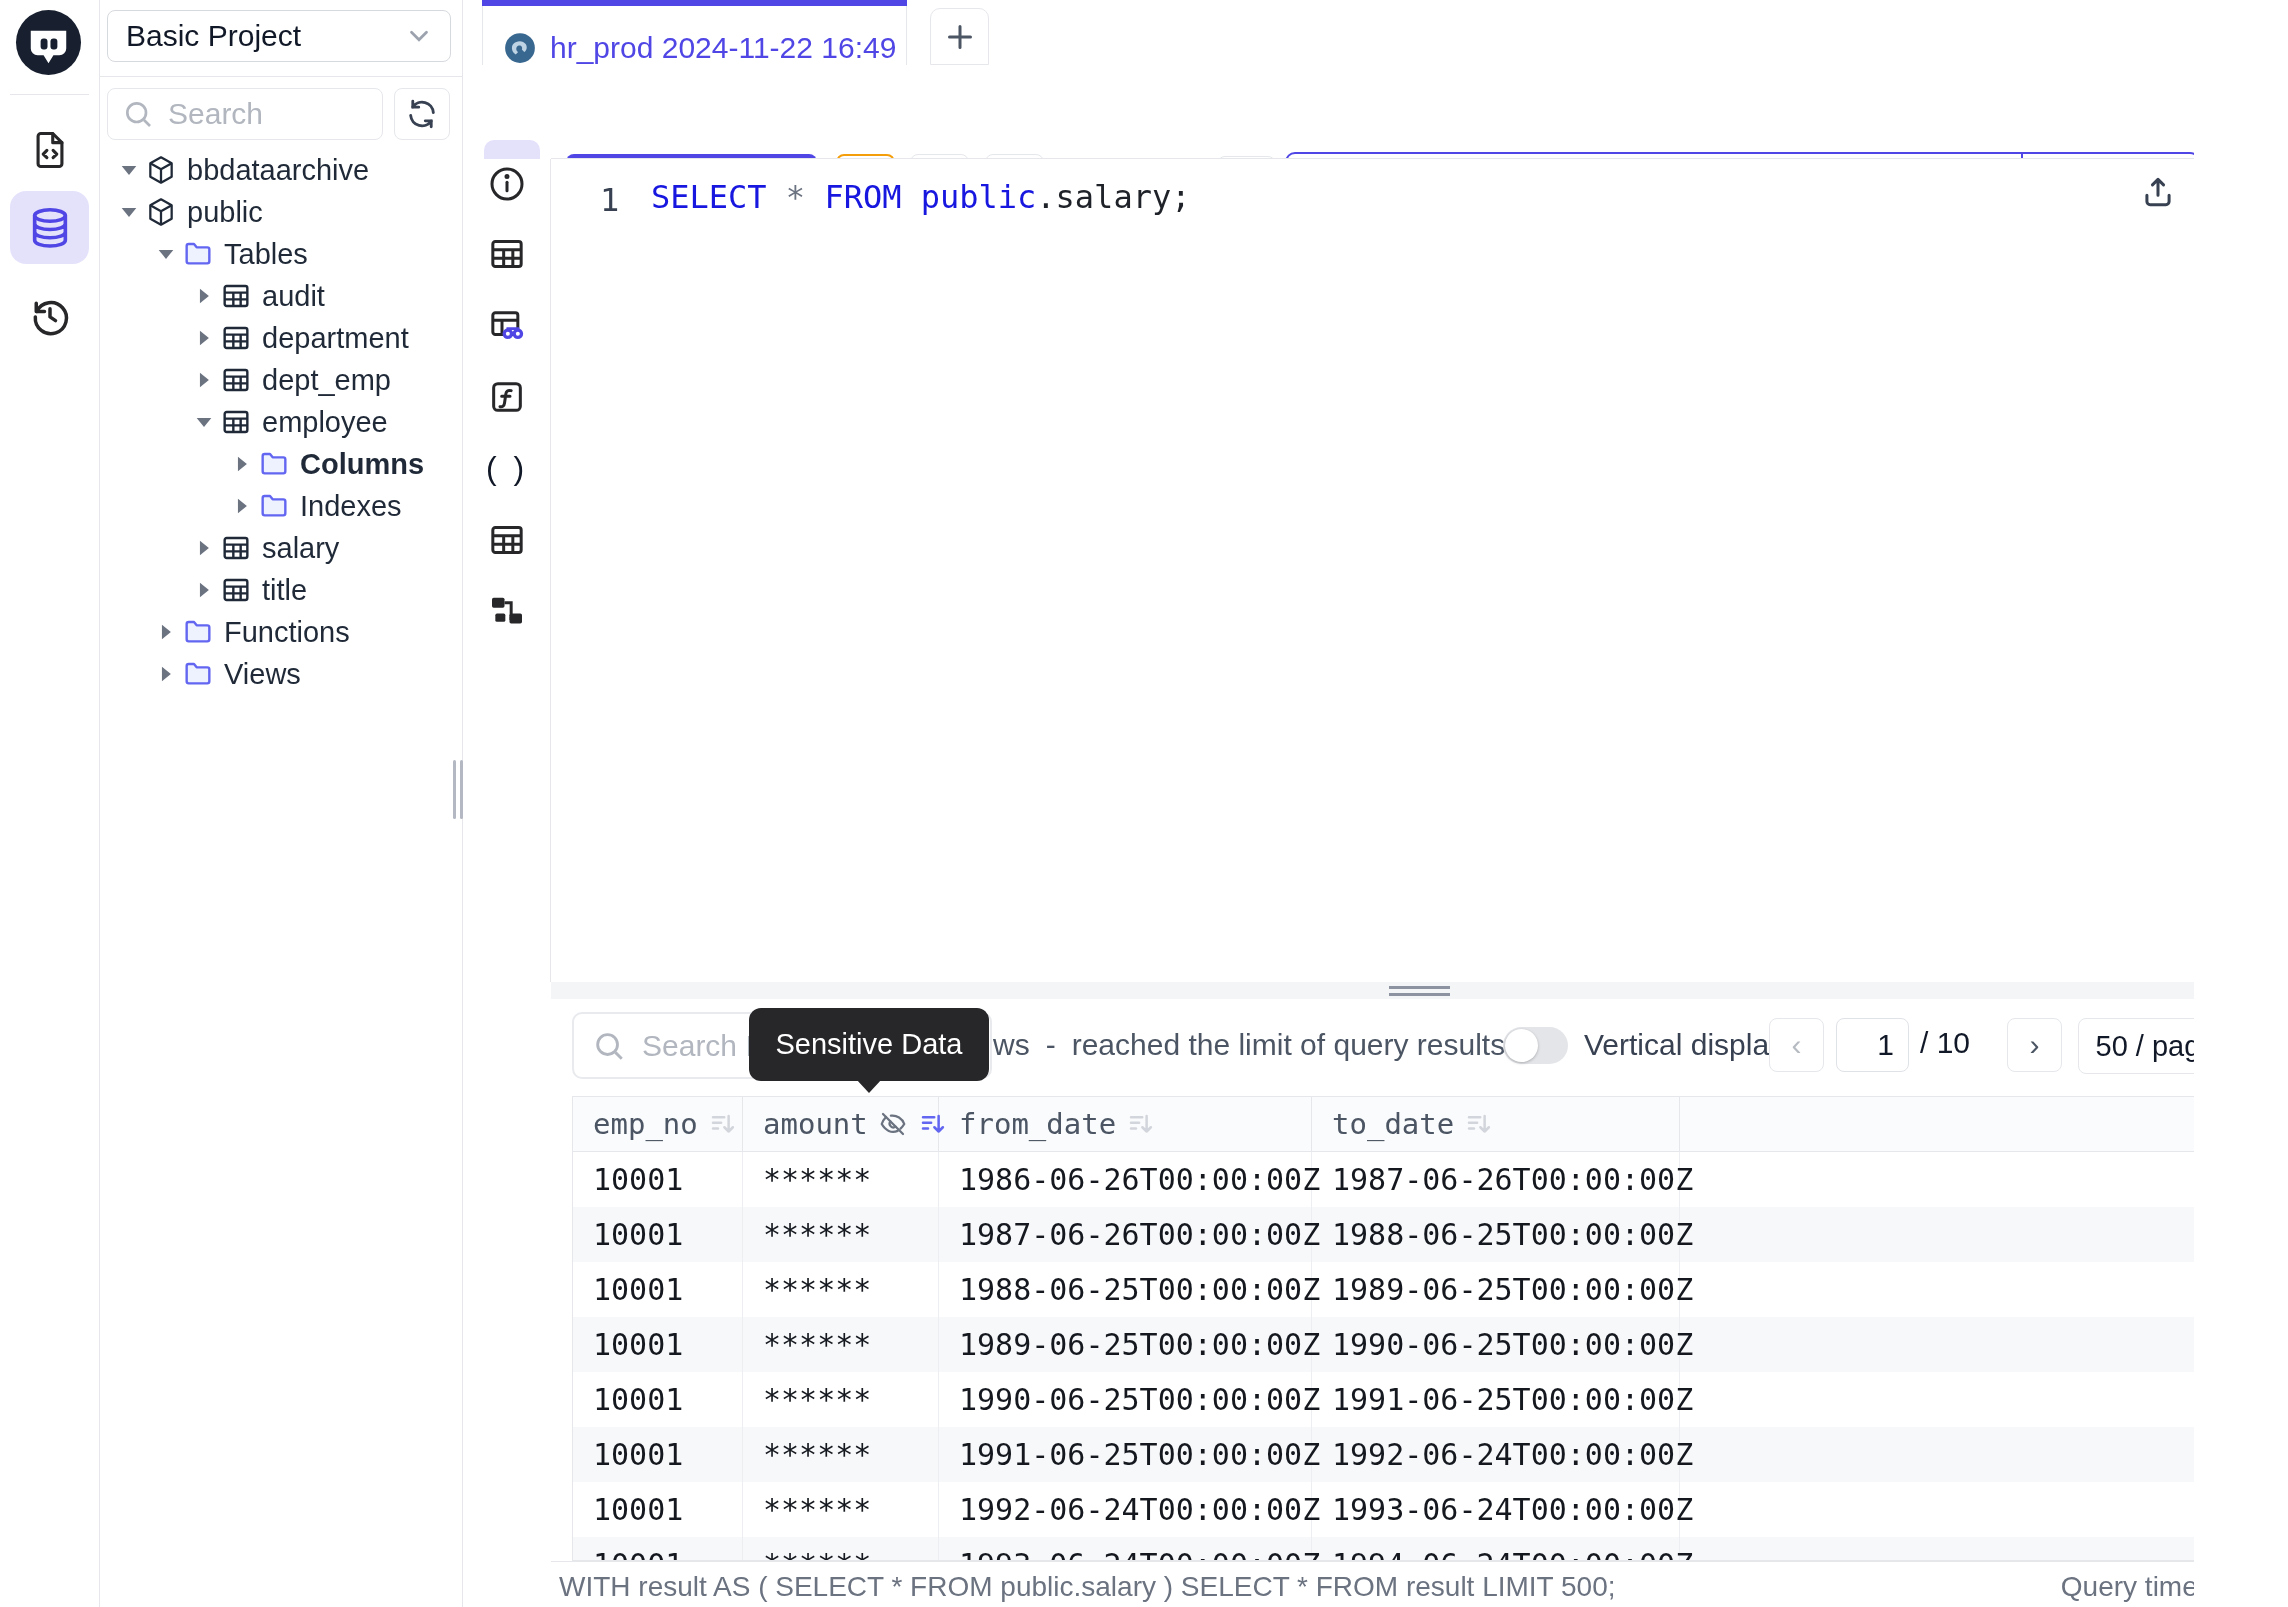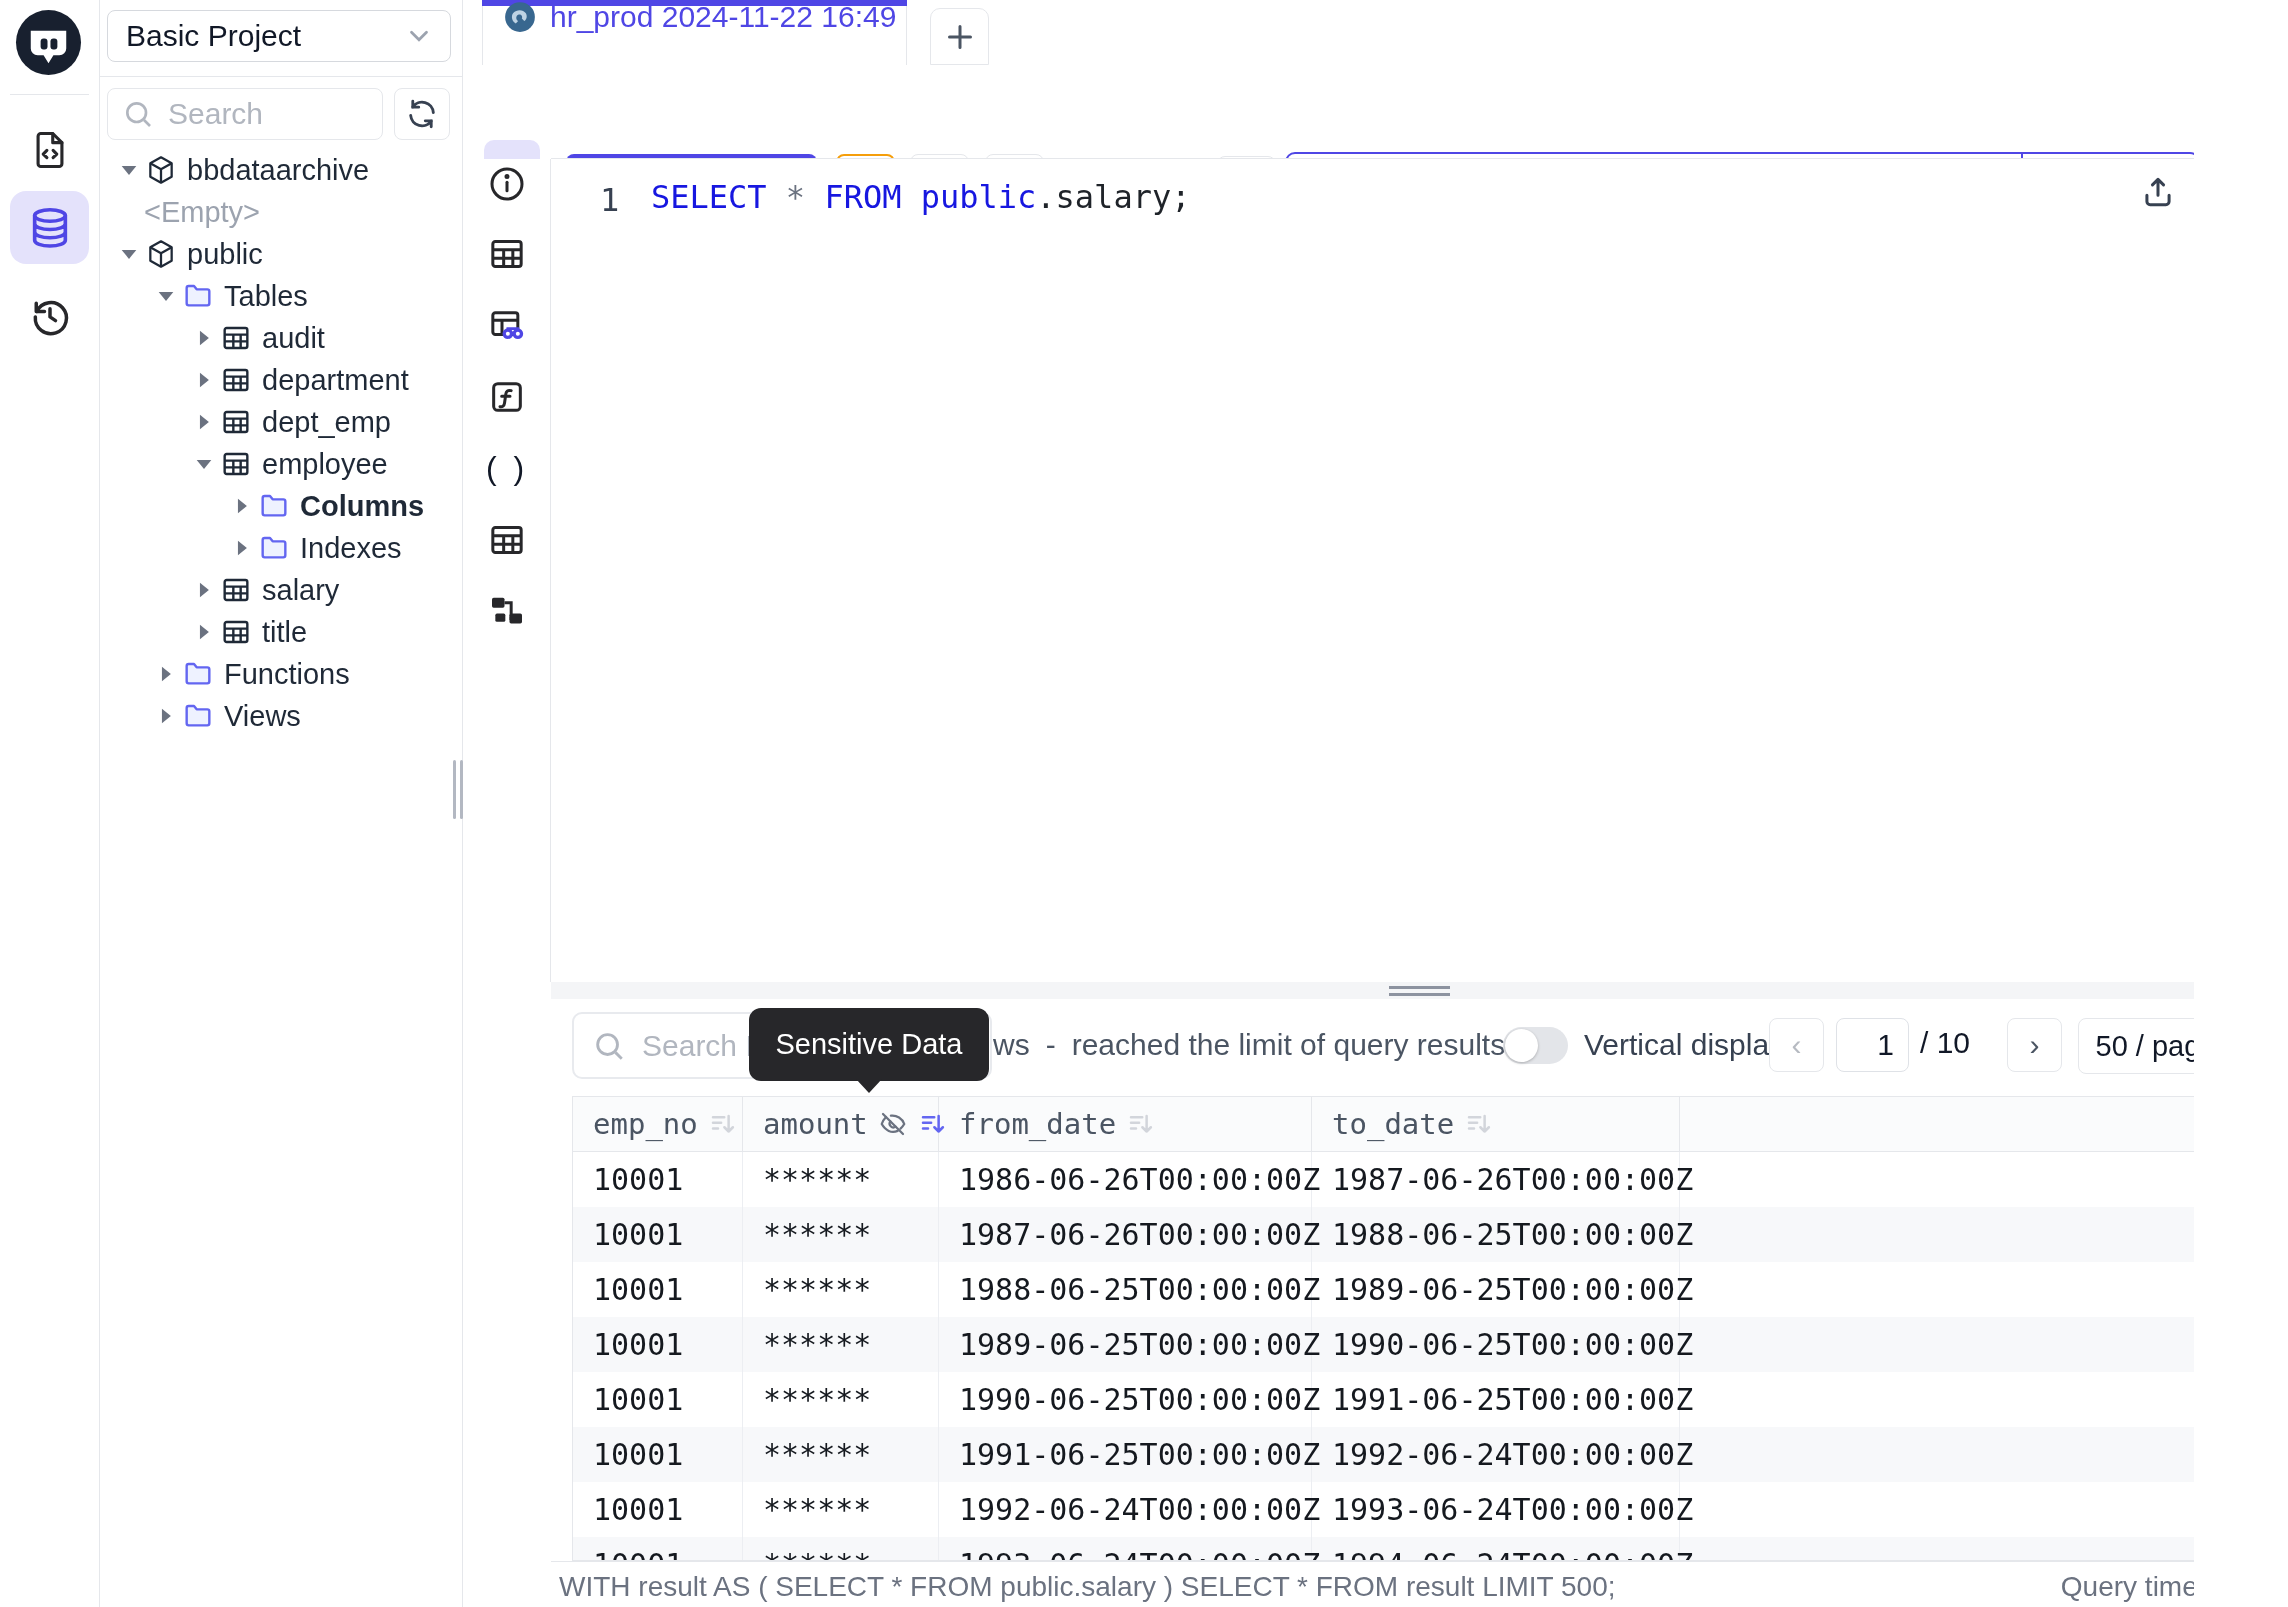--- a/index.html
+++ b/index.html
@@ -36,21 +36,21 @@
   .tree-lbl.muted{color:#9ca3af;}
   #sb-drag{position:absolute;left:353px;top:760px;width:10px;height:59px;display:flex;gap:4px;cursor:col-resize;}
   #sb-drag i{width:3px;height:100%;background:#b3b8c2;border-radius:2px;}
 
   
   #main{position:absolute;left:463px;top:0;width:1826px;height:100%;}
 
   
   #tabbar{position:absolute;left:0;top:0;width:100%;height:65px;border-bottom:1px solid #e5e7eb;background:#fff;}
   #tab-active{position:absolute;left:19px;top:0;width:425px;height:65px;background:#fff;border-left:1px solid #e5e7eb;border-right:1px solid #e5e7eb;
-              box-sizing:border-box;display:flex;align-items:flex-start;gap:13px;padding:0 20px;cursor:pointer;}
+              box-sizing:border-box;display:flex;align-items:flex-end;gap:13px;padding:0 20px;cursor:pointer;}
   #tab-active::before{content:"";position:absolute;left:-1px;top:0;width:calc(100% + 2px);height:6px;background:#4f46e5;}
   #tab-active .t-lbl{font-size:30px;color:#4f46e5;white-space:nowrap;}
   #tab-active .t-dot{width:17px;height:17px;border-radius:50%;background:#9ca3af;margin-left:6px;}
   #tab-add{position:absolute;left:467px;top:8px;width:59px;height:57px;border:1px solid #e5e7eb;border-radius:10px 10px 0 0;background:#fff;
            display:flex;align-items:center;justify-content:center;cursor:pointer;}
   #avatar{position:absolute;left:1758px;top:9px;width:53px;height:53px;border-radius:50%;background:#d6a30f;color:#fff;
           display:flex;align-items:center;justify-content:center;font-size:25px;font-weight:bold;cursor:pointer;letter-spacing:0.5px;}
 
   
   #toolbar{position:absolute;left:0;top:65px;width:100%;height:94px;background:#fff;}
@@ -220,24 +220,20 @@
           </span>
           <span class="tree-ico">
             <svg viewBox="0 0 24 24" width="32" height="32" fill="none" stroke="#1f2937" stroke-width="1.7" stroke-linejoin="round">
               <path d="M12 2.5l8 4.5v10l-8 4.5-8-4.5V7z"></path>
               <path d="M4 7l8 4.5L20 7M12 11.5v10"></path>
             </svg>
           </span>
           <span class="tree-lbl">bbdataarchive</span>
         </div>
         <div class="tree-row" style="padding-left: 14px;">
-          <span class="tree-caret"></span>
-          <span class="tree-lbl muted">&lt;Empty&gt;</span>
-        </div>
-        <div class="tree-row" style="padding-left: 14px;">
           <span class="tree-caret">
             <svg viewBox="0 0 16 16" width="26" height="26">
               <path d="M3.5 5.5h9L8 11z" fill="#6b7280"></path>
             </svg>
           </span>
           <span class="tree-ico">
             <svg viewBox="0 0 24 24" width="32" height="32" fill="none" stroke="#1f2937" stroke-width="1.7" stroke-linejoin="round">
               <path d="M12 2.5l8 4.5v10l-8 4.5-8-4.5V7z"></path>
               <path d="M4 7l8 4.5L20 7M12 11.5v10"></path>
             </svg>

